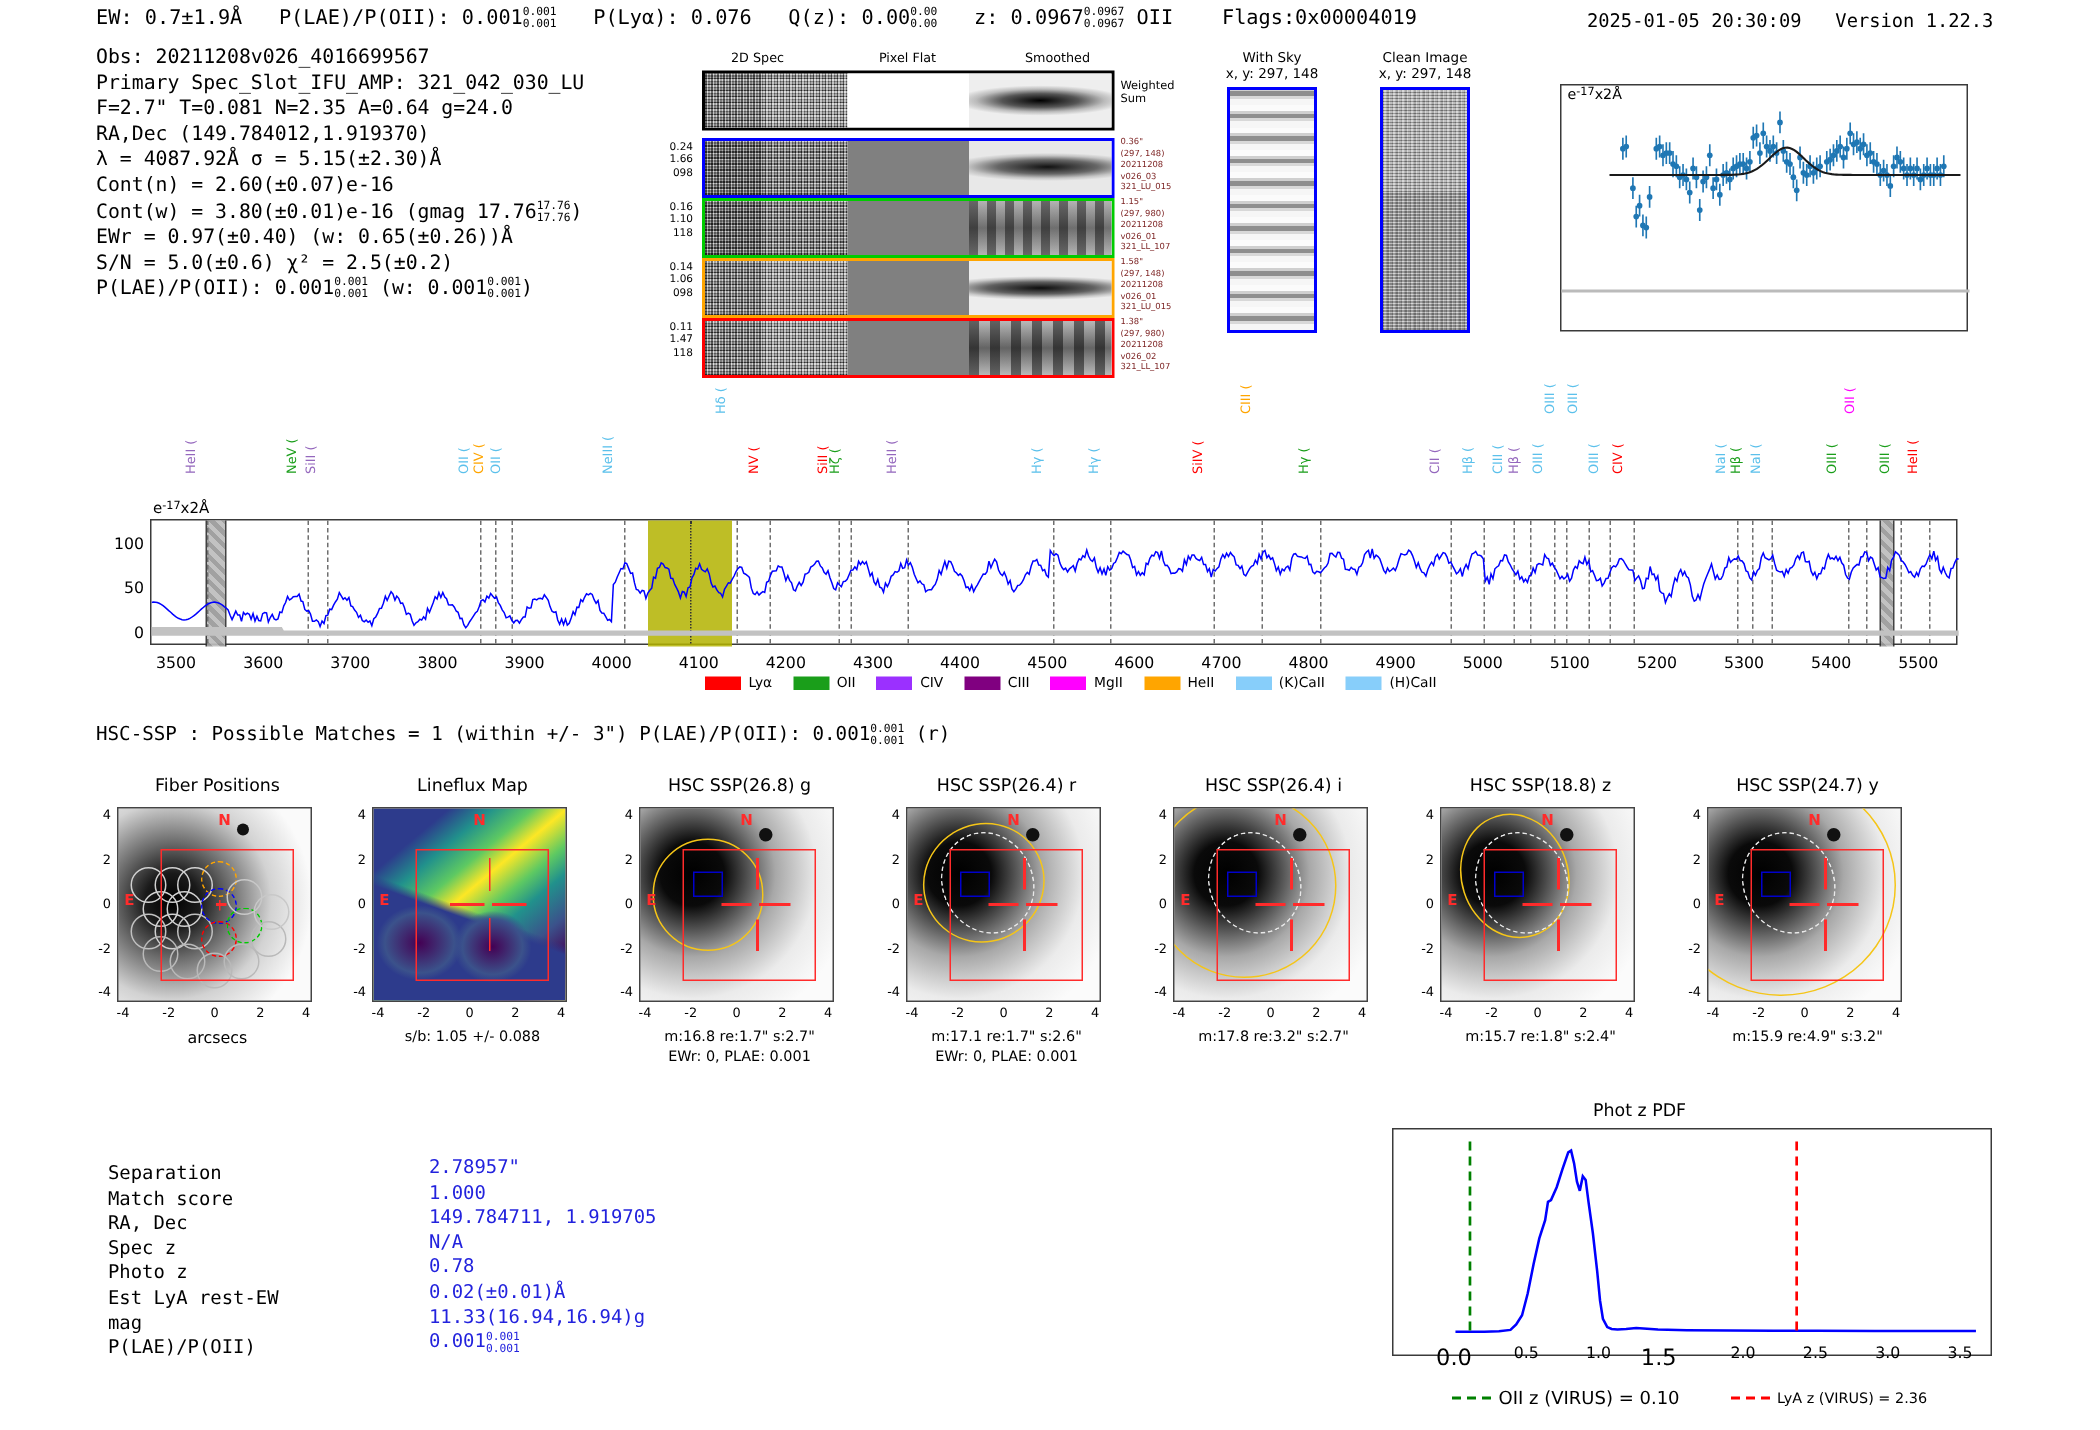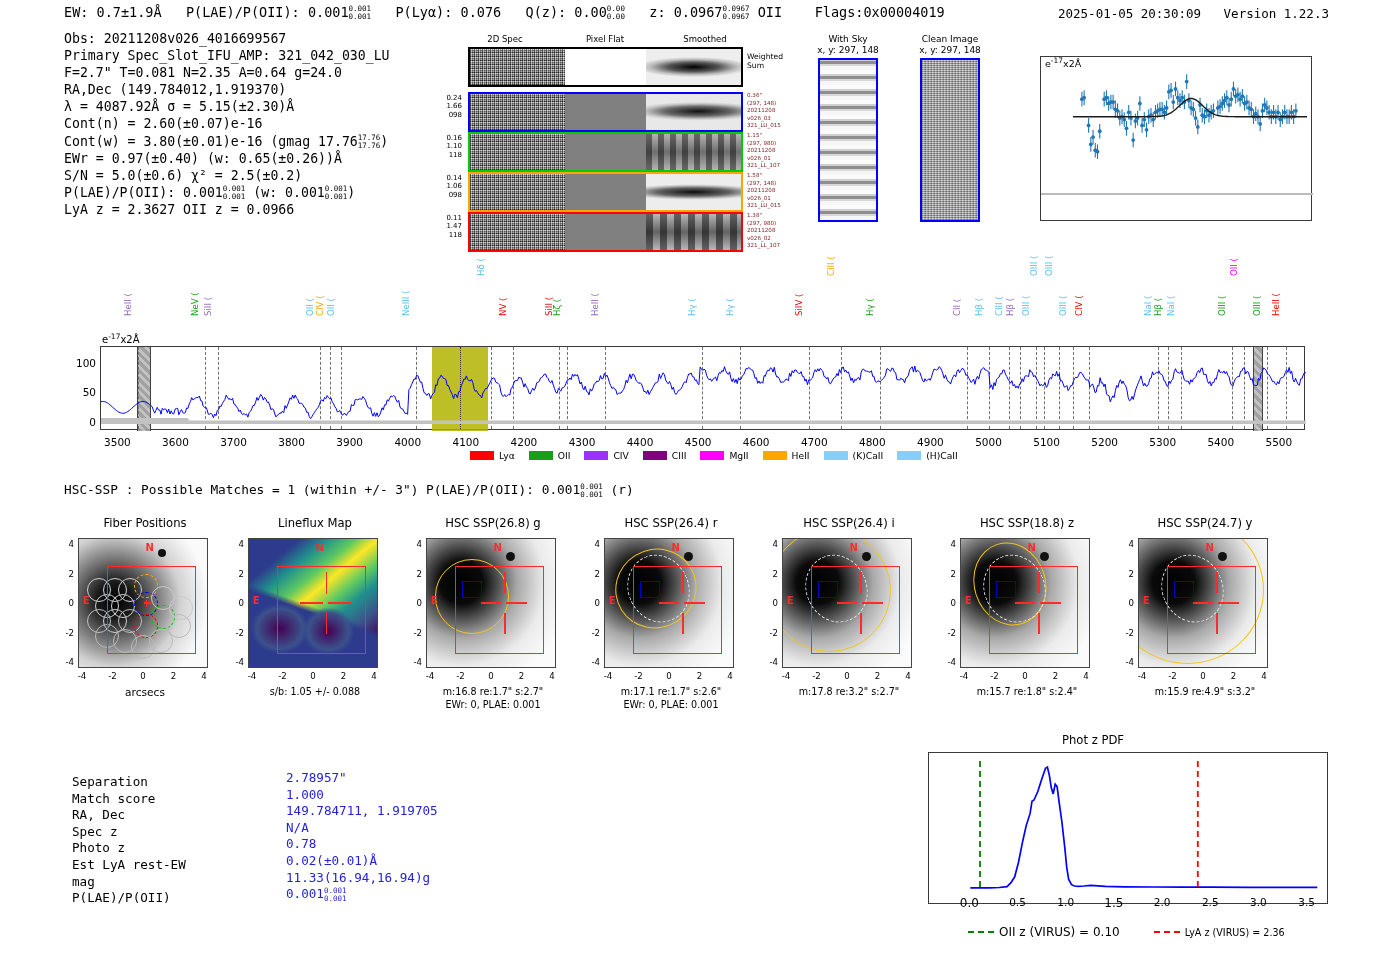--- a/index.html
+++ b/index.html
@@ -105,21 +105,20 @@
   <div>Obs: 20211208v026_4016699567</div>
   <div>Primary Spec_Slot_IFU_AMP: 321_042_030_LU</div>
   <div>F=2.7"  T=0.081  N=2.35  A=0.64  g=24.0</div>
   <div>RA,Dec (149.784012,1.919370)</div>
   <div>λ = 4087.92Å  σ = 5.15(±2.30)Å</div>
   <div>Cont(n) = 2.60(±0.07)e-16</div>
   <div class="nowrap"><span>Cont(w) = 3.80(±0.01)e-16  (gmag 17.76</span><span class="supsub"><span style="display:block">17.76</span><span style="display:block">17.76</span></span><span>)</span></div>
   <div>EWr = 0.97(±0.40)  (w: 0.65(±0.26))Å</div>
   <div>S/N = 5.0(±0.6)   χ² = 2.5(±0.2)</div>
   <div class="nowrap"><span>P(LAE)/P(OII):  0.001</span><span class="supsub"><span style="display:block">0.001</span><span style="display:block">0.001</span></span><span> (w:  0.001</span><span class="supsub"><span style="display:block">0.001</span><span style="display:block">0.001</span></span><span>)</span></div>
-  <div>LyA z = 2.3627  OII z = 0.0966</div>
 </div>
 
 <div class="abs" id="spec2d">
   <div class="panel-title" style="left:0px;top:0px;width:100px;">2D Spec</div>
   <div class="panel-title" style="left:100px;top:0px;width:100px;">Pixel Flat</div>
   <div class="panel-title" style="left:200px;top:0px;width:100px;">Smoothed</div>
 
   <div class="abs" style="left:13px;top:13px;width:275px;height:40px;border:2px solid #000;box-sizing:border-box;">
     <div class="strip" style="left:0;top:0;right:0;bottom:0;">
       <div class="cell cellnoise" style="width:35%;"></div>
@@ -821,24 +820,24 @@
 
 <div class="abs" id="photz-title">Phot z PDF</div>
 <div class="axes" id="photz">
   <svg width="400" height="152" viewBox="0 0 400 152" style="display:block">
     <path id="pz-path" fill="none" stroke="#0000ff" stroke-width="1.7" d="M41.3 134.8 L51.0 134.8 L60.6 134.8 L70.3 134.5 L78.0 133.6 L81.8 129.9 L85.7 123.8 L89.5 109.2 L93.4 89.7 L97.2 72.6 L101.1 60.4 L103.0 48.2 L105.0 47.0 L108.8 38.5 L112.7 26.3 L116.5 15.3 L118.4 14.1 L120.4 22.6 L122.3 34.8 L124.2 40.9 L126.2 31.2 L128.1 33.6 L130.0 48.2 L132.9 69.0 L135.8 94.6 L137.7 114.1 L139.6 126.2 L142.5 131.7 L145.4 133.0 L149.3 133.3 L155.1 133.0 L161.8 132.3 L176.3 133.3 L195.5 133.8 L224.5 134.0 L253.4 134.2 L282.3 134.2 L320.8 134.3 L359.4 134.3 L388.3 134.4 "></path>
     <line id="pz-oii" stroke="#008000" stroke-width="1.8" stroke-dasharray="6,4" x1="50.98445595854922" x2="50.98445595854922" y1="8" y2="136"></line>
     <line id="pz-lya" stroke="#ff0000" stroke-width="1.8" stroke-dasharray="6,4" x1="268.78756476683935" x2="268.78756476683935" y1="8" y2="136"></line>
   </svg>
 </div>
 <div id="pz-xticks">
-    <div class="abs tick-lab" style="left:949.3471502590673px;top:896px;width:40px;text-align:center;font-size:12px;">0.0</div>
+    <div class="abs tick-lab" style="left:949.3471502590673px;top:896px;width:40px;text-align:center;font-size:15px;">0.0</div>
     <div class="abs tick-lab" style="left:997.5336787564767px;top:896px;width:40px;text-align:center;font-size:10.5px;">0.5</div>
     <div class="abs tick-lab" style="left:1045.720207253886px;top:896px;width:40px;text-align:center;font-size:10.5px;">1.0</div>
-    <div class="abs tick-lab" style="left:1093.9067357512954px;top:896px;width:40px;text-align:center;font-size:12px;">1.5</div>
+    <div class="abs tick-lab" style="left:1093.9067357512954px;top:896px;width:40px;text-align:left;font-size:15px;">1.5</div>
     <div class="abs tick-lab" style="left:1142.0932642487046px;top:896px;width:40px;text-align:center;font-size:10.5px;">2.0</div>
     <div class="abs tick-lab" style="left:1190.279792746114px;top:896px;width:40px;text-align:center;font-size:10.5px;">2.5</div>
     <div class="abs tick-lab" style="left:1238.4663212435232px;top:896px;width:40px;text-align:center;font-size:10.5px;">3.0</div>
     <div class="abs tick-lab" style="left:1286.6528497409327px;top:896px;width:40px;text-align:center;font-size:10.5px;">3.5</div>
   </div>
 <div class="abs" id="pz-legend" style="left:968px;top:925px;display:flex;gap:34px;">
     <div class="legend-item">
       <span style="display:inline-block;width:26px;height:0;border-top:2px dashed #008000;"></span>
       <span style="font-size:12px;">OII z (VIRUS) = 0.10</span>
     </div>

